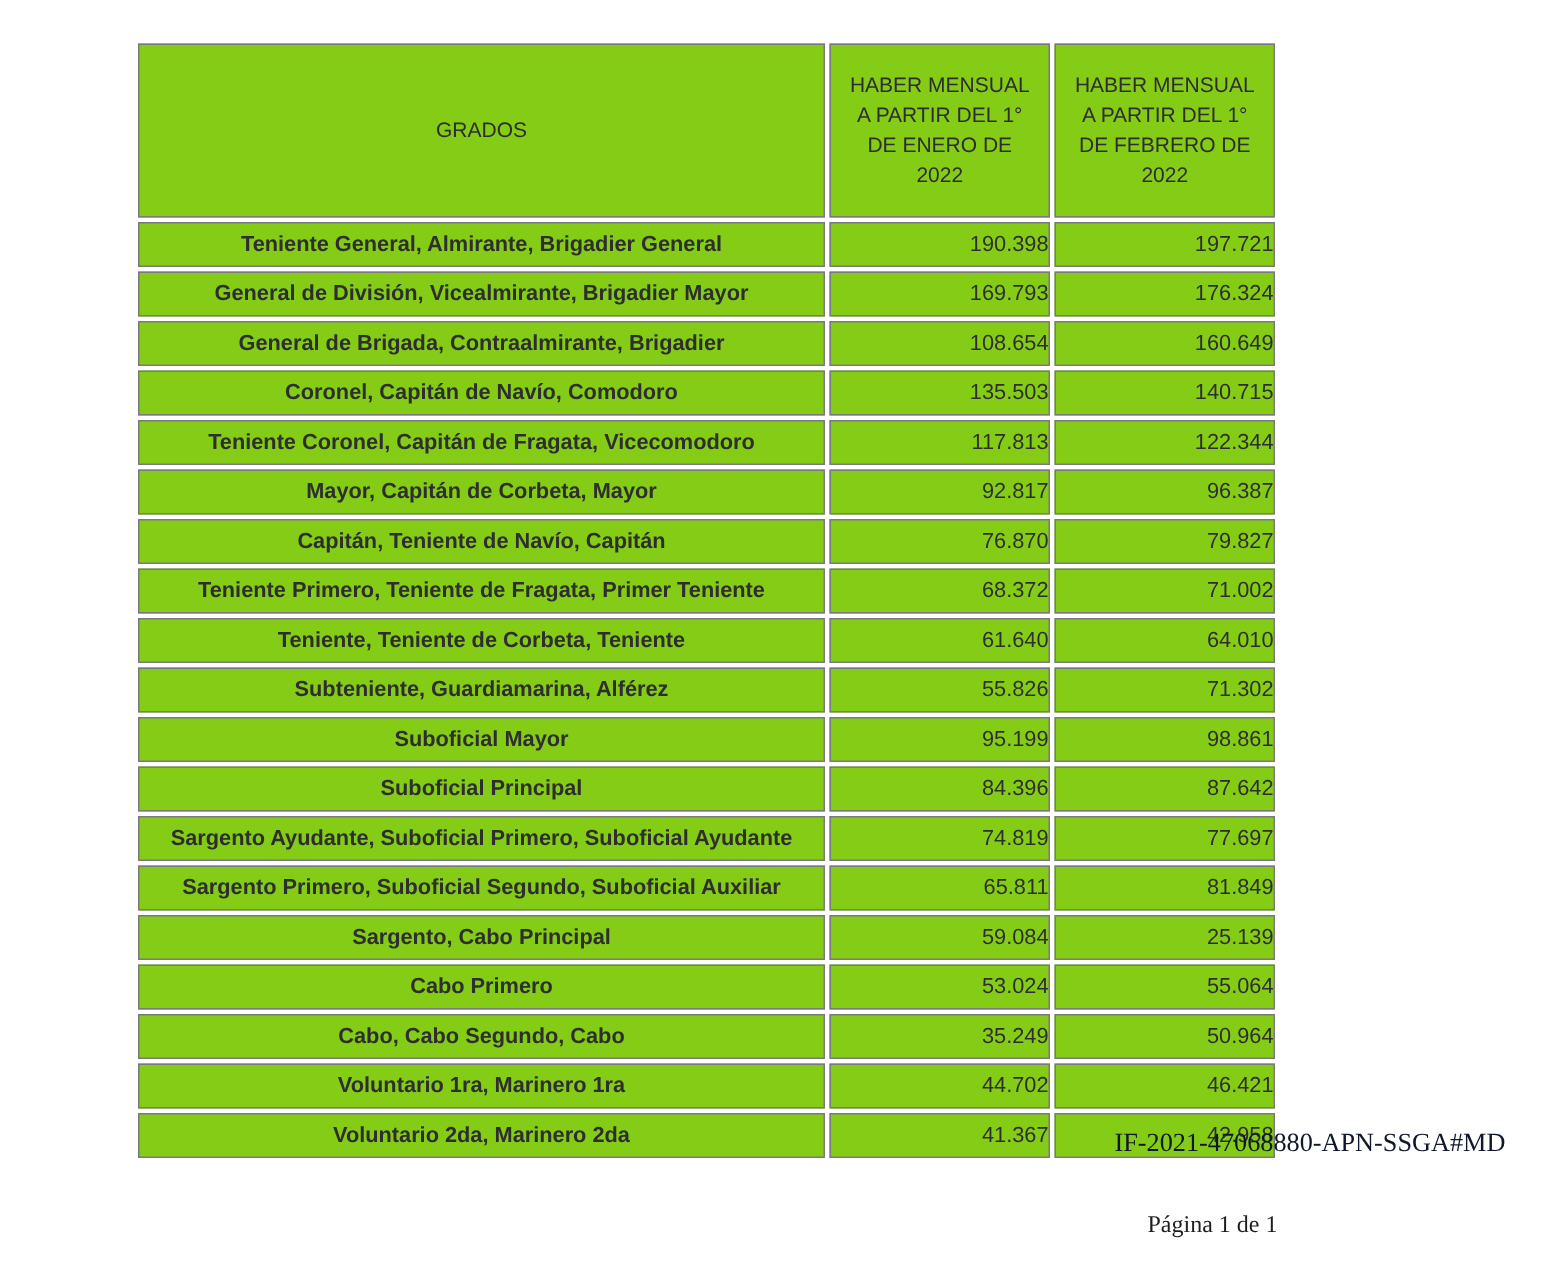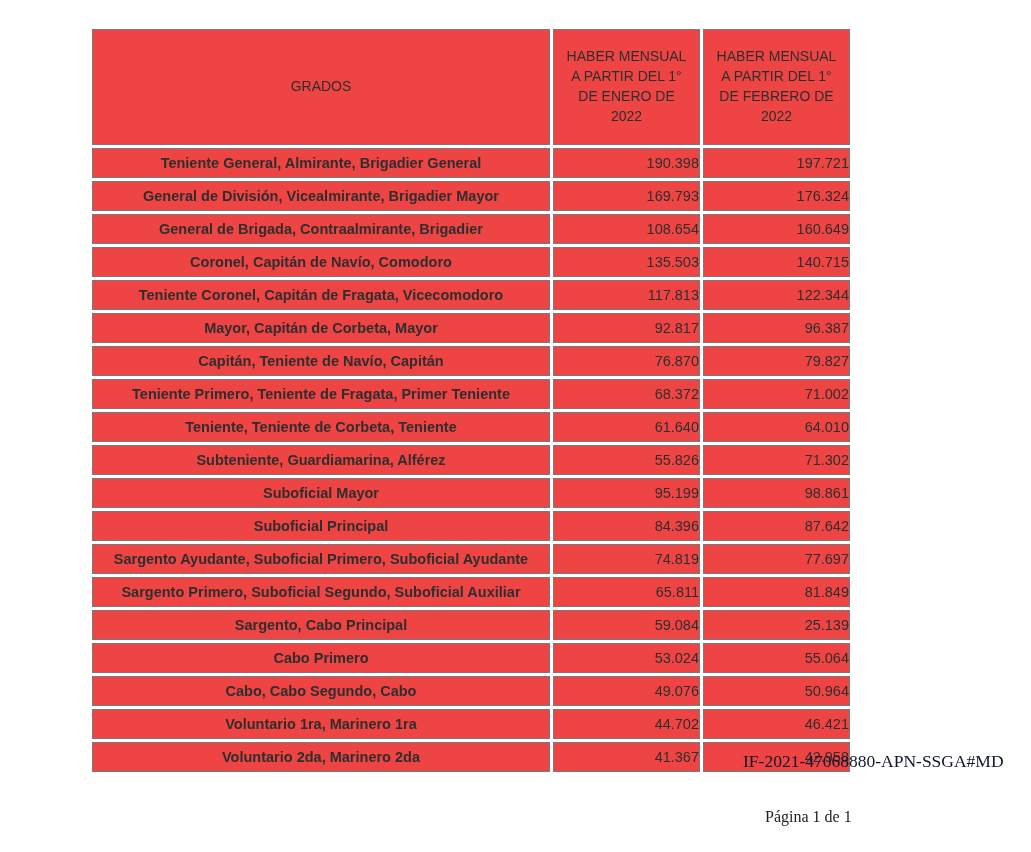--- a/index.html
+++ b/index.html
@@ -19,21 +19,21 @@
     position: absolute;
     left: 89px;
     top: 26px;
     border-collapse: separate;
     border-spacing: 3px;
     table-layout: fixed;
   }
   table.salary-table th,
   table.salary-table td {
     border: 1px solid #7a7a7a;
-    background: #ef4444;
+    background: #84cc16;
     color: #2e2e2e;
     overflow: hidden;
   }
   table.salary-table th {
     font-weight: normal;
     font-size: 14px;
     line-height: 1.42;
     text-align: center;
     vertical-align: middle;
     height: 110px;
@@ -184,21 +184,21 @@
   </tr>
 
   <tr>
     <td class="cell-grado">Cabo Primero</td>
     <td class="cell-num">53.024</td>
     <td class="cell-num">55.064</td>
   </tr>
 
   <tr>
     <td class="cell-grado">Cabo, Cabo Segundo, Cabo</td>
-    <td class="cell-num">49.076</td>
+    <td class="cell-num">35.249</td>
     <td class="cell-num">50.964</td>
   </tr>
 
   <tr>
     <td class="cell-grado">Voluntario 1ra, Marinero 1ra</td>
     <td class="cell-num">44.702</td>
     <td class="cell-num">46.421</td>
   </tr>
 
   <tr>

